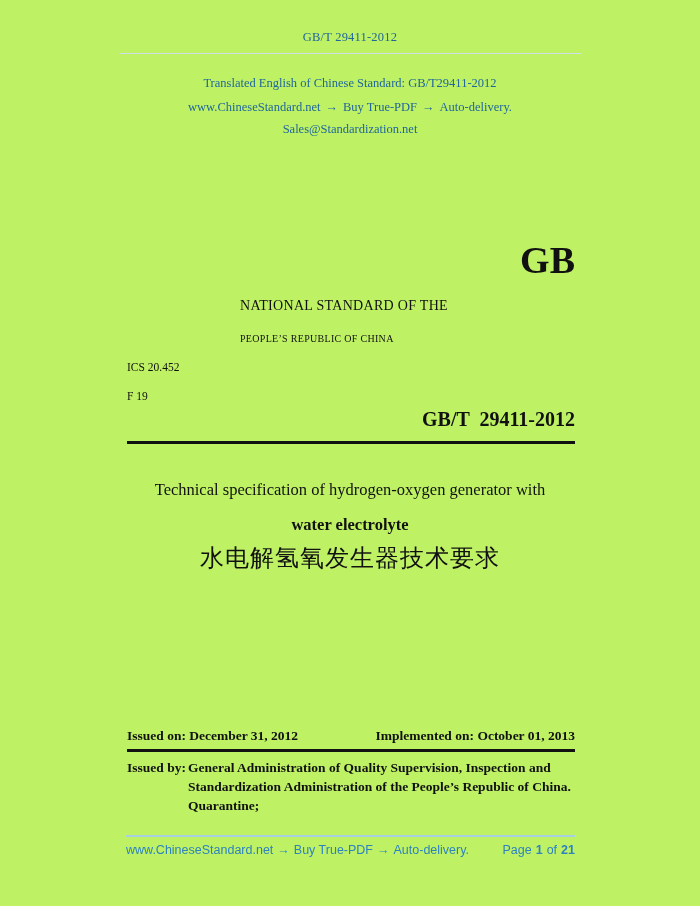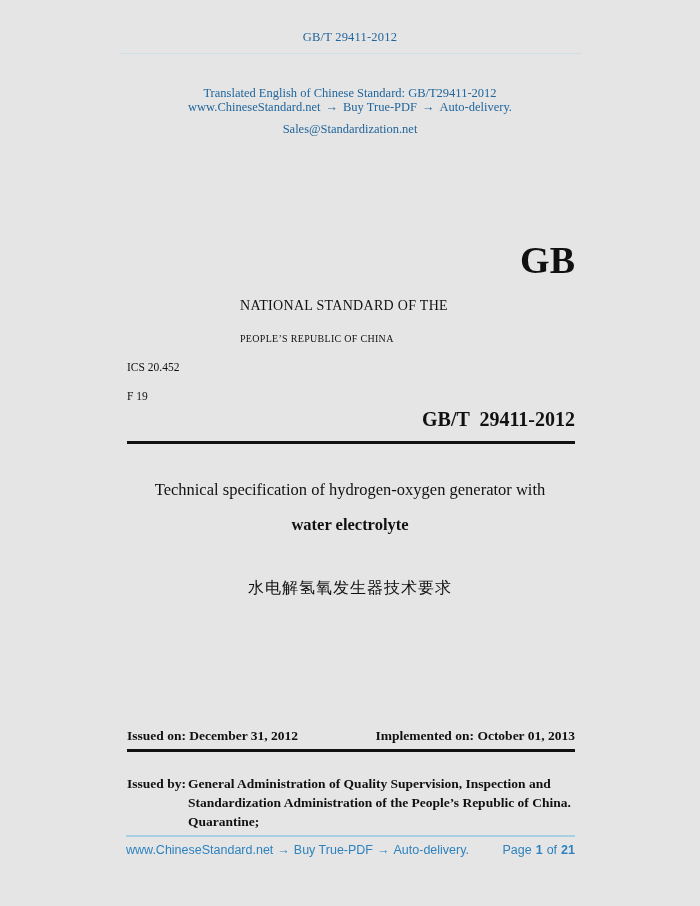--- a/index.html
+++ b/index.html
@@ -1,61 +1,61 @@
 <!DOCTYPE html>
 <html><head>
 <meta charset="utf-8">
 <style>
   html, body { margin: 0; padding: 0; background: #ffffff; }
   .page {
     position: relative;
     width: 700px;
     height: 906px;
-    background: #e5e5e5;
+    background: #bef264;
     overflow: hidden;
     font-family: "Liberation Serif", "DejaVu Serif", serif;
     color: #111111;
   }
   .abs { position: absolute; }
   .center { left: 0; right: 0; text-align: center; }
 
   
   .blue-serif { color: #21669c; }
   .doc-code   { top: 30px; font-size: 12.5px; letter-spacing: 0.2px; }
   .rule-top   { top: 53px; left: 120px; width: 462px; height: 1px; background: #cfdfe8; }
-  .translated { top: 76px; font-size: 12.5px; margin-top: 10px; }
+  .translated { top: 76px; font-size: 12.5px; }
   .buy-line   { top: 100px; font-size: 12.5px; }
   .sales-line { top: 122px; font-size: 12.5px; }
   .link { cursor: pointer; }
   .arrow { margin: 0 5px; font-weight: bold; }
 
   
   .gb-logo   { top: 238px; right: 125px; font-size: 38px; font-weight: bold; line-height: 1.2; }
   .nat-line1 { top: 298px; left: 240px; font-size: 14px; letter-spacing: 0.3px; }
   .nat-line2 { top: 333px; left: 240px; font-size: 10px; letter-spacing: 0.3px; }
   .ics-code  { top: 361px; left: 127px; font-size: 11.5px; }
   .class-code{ top: 390px; left: 127px; font-size: 11.5px; }
   .std-number{ top: 408px; right: 125px; font-size: 20px; font-weight: bold; white-space: pre; }
   .rule-std  { top: 441px; left: 127px; width: 448px; height: 3px; background: #111111; }
 
   
   .title-en1 { top: 480px; font-size: 16.5px; font-weight: normal; }
   .title-en2 { top: 515px; font-size: 16.5px; font-weight: bold; }
-  .title-zh  { top: 542px; font-size: 16px; letter-spacing: 1px; margin-top: 36px; }
+  .title-zh  { top: 542px; font-size: 24px; letter-spacing: 1px; }
 
   
   .issue-row {
     top: 728px; left: 127px; width: 448px;
     display: flex; justify-content: space-between;
     font-size: 13.5px; font-weight: bold; gap: 36px;
   }
   .rule-issue { top: 749px; left: 127px; width: 448px; height: 2.5px; background: #111111; }
   .issued-by {
     top: 758px; left: 127px; width: 456px;
-    display: flex; font-size: 13.5px; font-weight: bold; line-height: 19px; margin-top: 16px;
+    display: flex; font-size: 13.5px; font-weight: bold; line-height: 19px;
   }
   .issued-by .label { flex: none; width: 61px; }
   .issued-by .lines { flex: 1; }
 
   
   .rule-footer { top: 835px; left: 126px; width: 449px; height: 2px; background: #a9cfe2; }
   .footer-row {
     top: 843px; left: 126px; width: 449px;
     display: flex; justify-content: space-between; align-items: baseline;
     font-family: "Liberation Sans", "DejaVu Sans", sans-serif;

